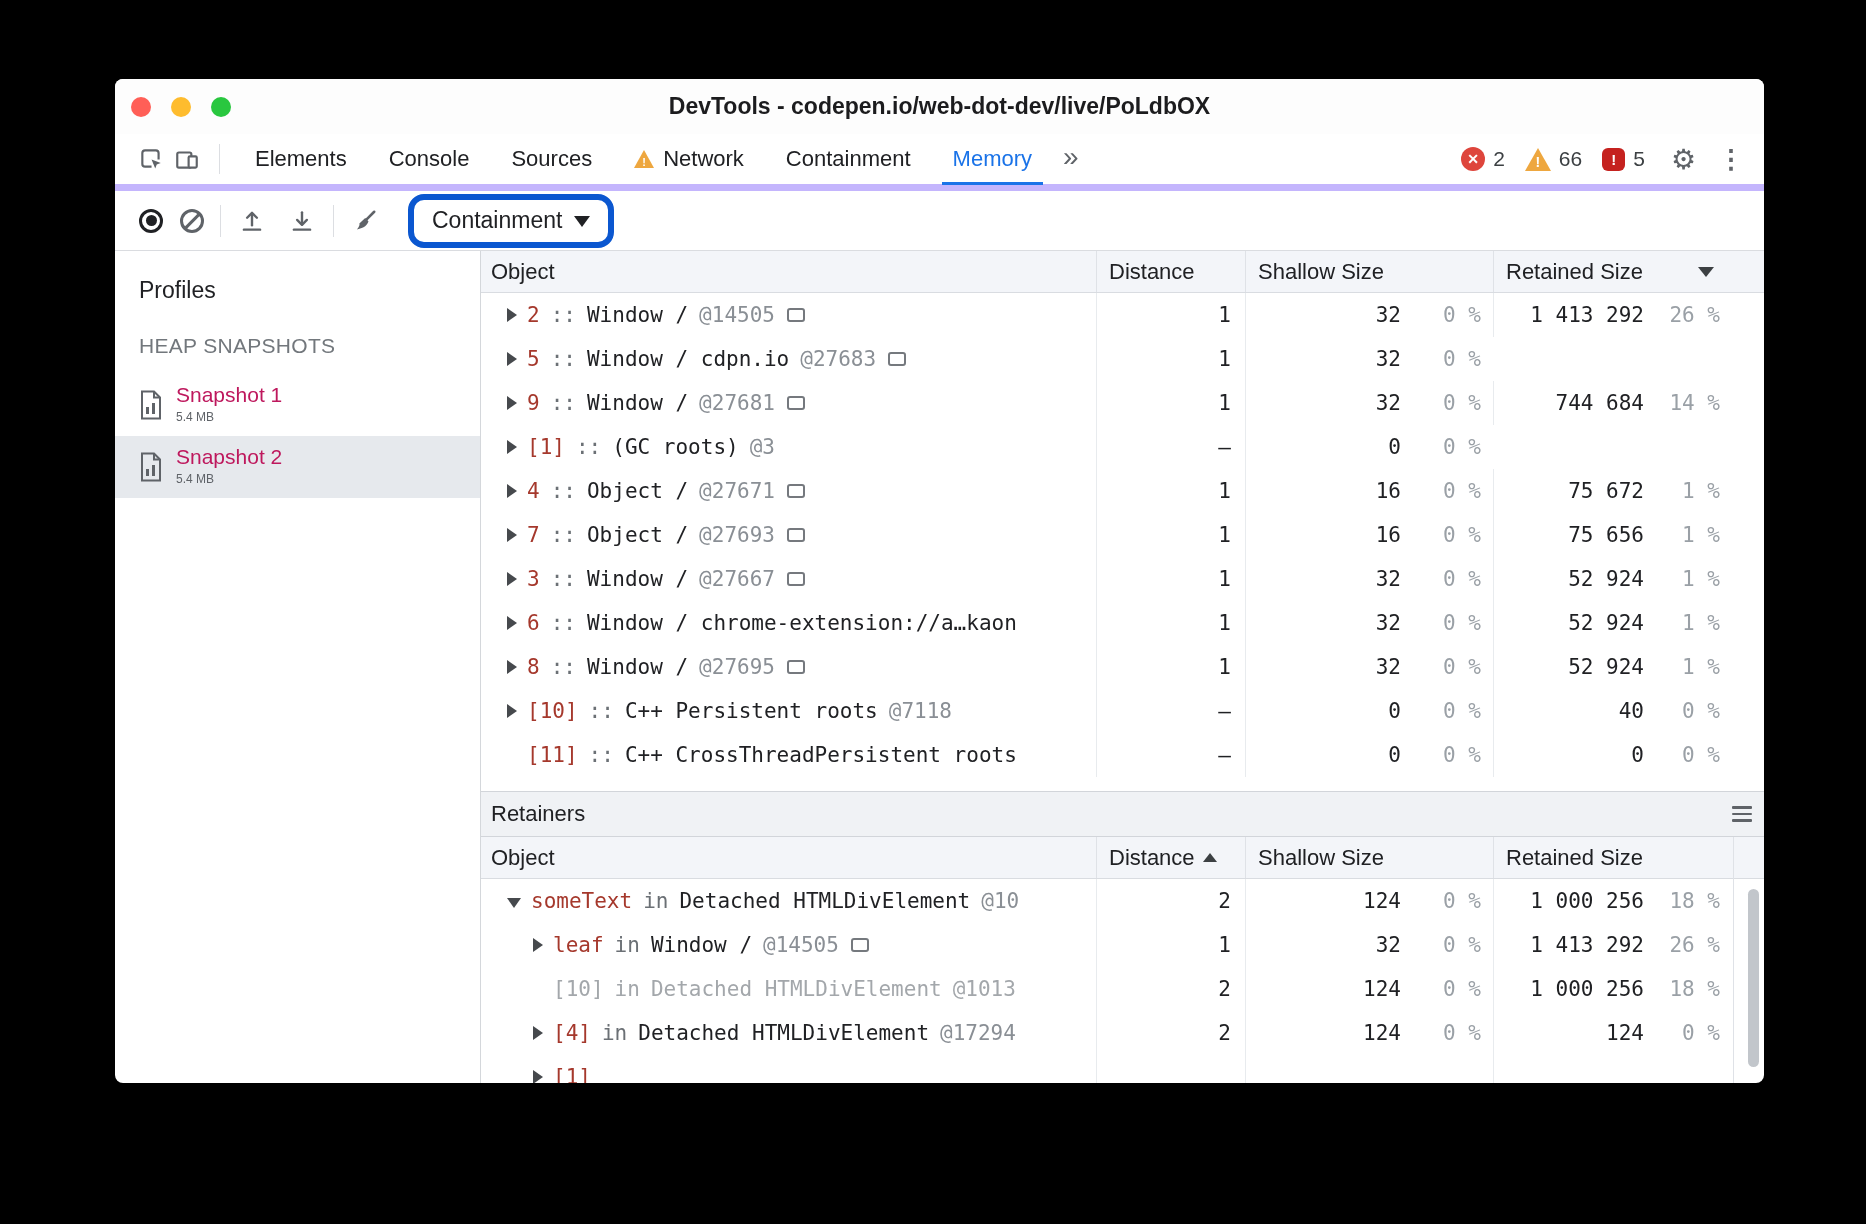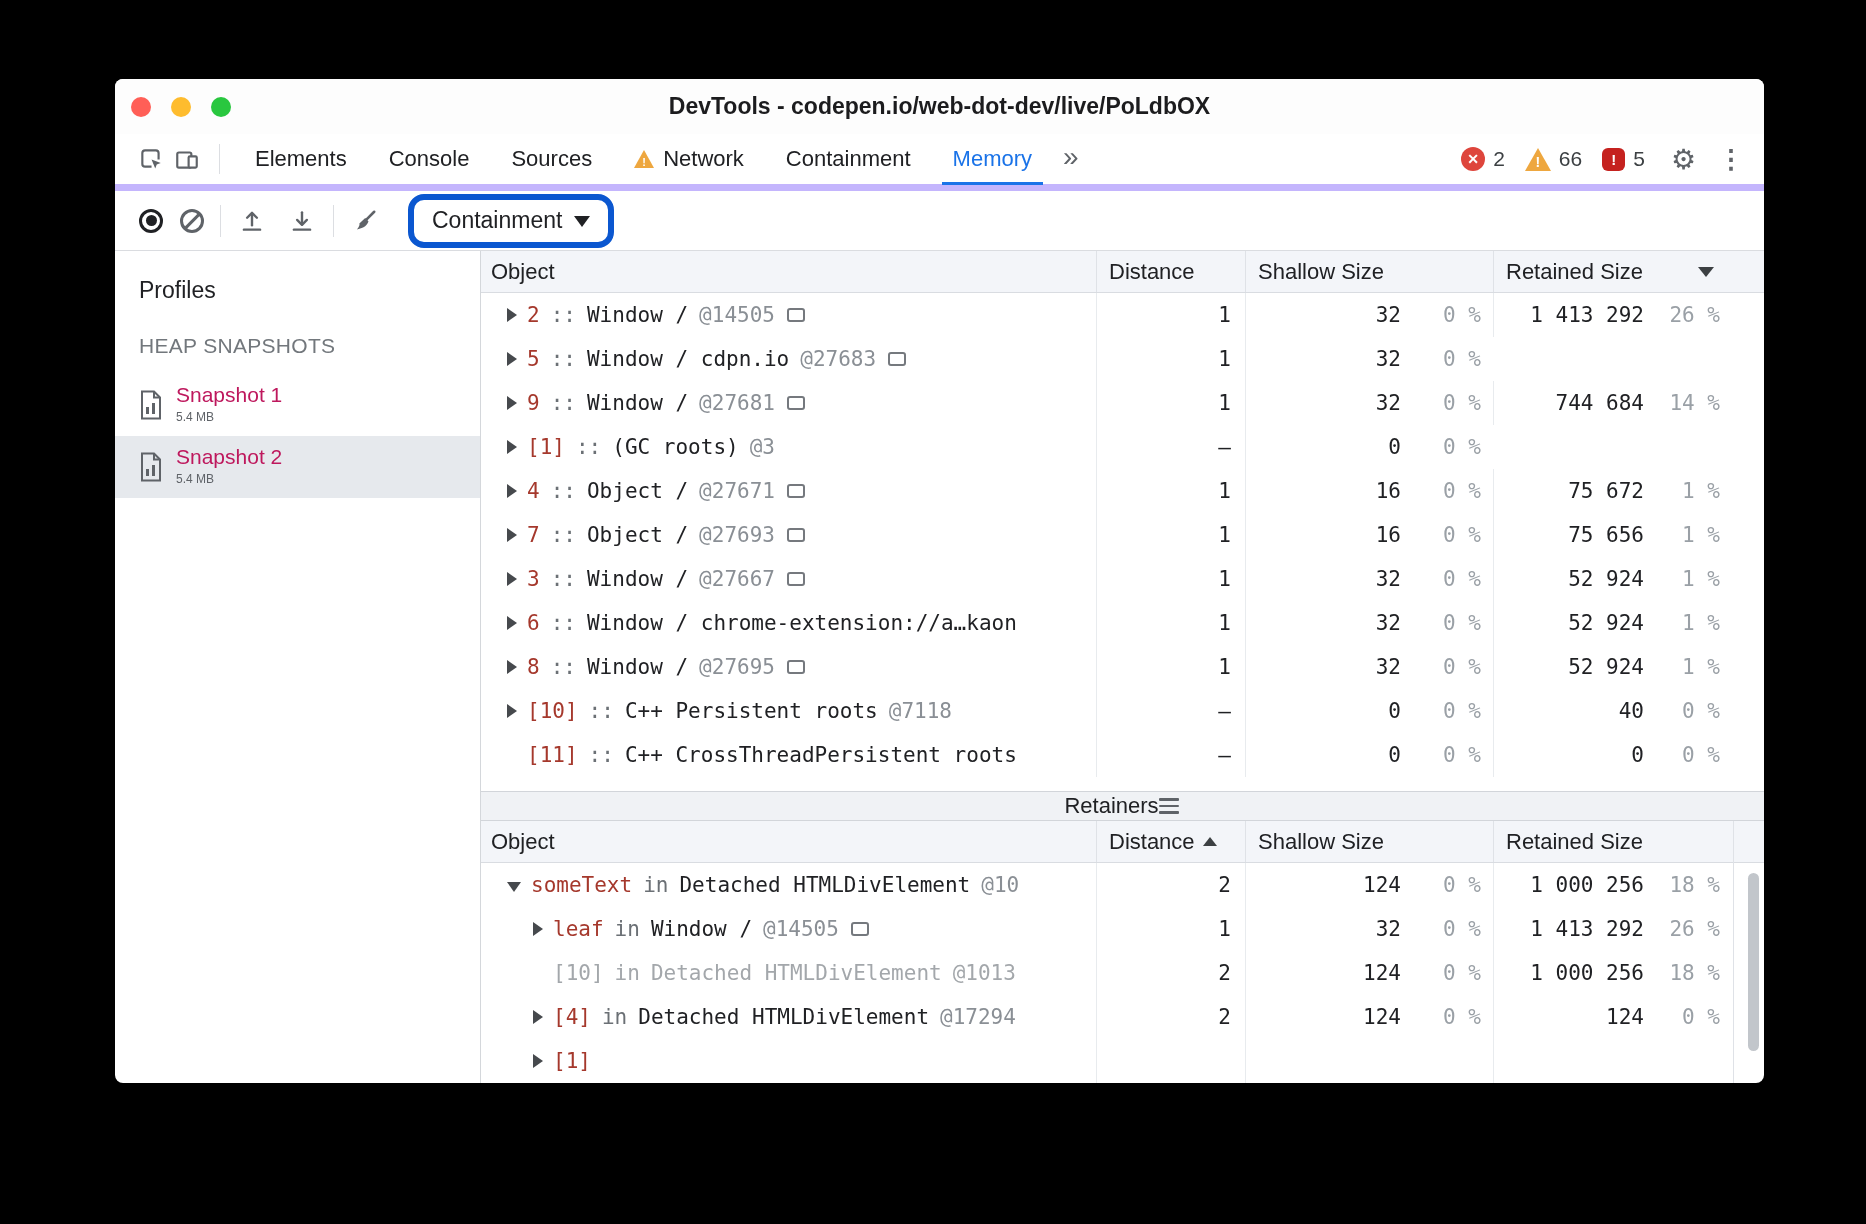--- a/index.html
+++ b/index.html
@@ -96,22 +96,22 @@
   .twirl.expanded  { width:0; height:0; border-top:10px solid #46494d; border-left:7px solid transparent; border-right:7px solid transparent; margin-top:3px; }
   .twirl.none { width:10px; height:0; }
   .nm { color:var(--object-name-red,#a5382c); flex:none; }
   .sep { color:#6b7075; margin:0 11px; flex:none; }
   .desc { color:#202124; flex:none; }
   .at { color:#8a8f95; margin-left:11px; flex:none; }
   .reveal { flex:none; width:18px; height:14px; border:2px solid #75797e; border-radius:3px; margin-left:12px; }
   .row.dim .nm,.row.dim .sep,.row.dim .desc,.row.dim .at { color:#a3a7ab; }
 
   
-  .ret-bar { height:30px; background:#f0f2f5; border-top:1px solid #d2d5da; border-bottom:1px solid #d2d5da;
-             display:flex; align-items:center; justify-content:center; padding:0 12px 0 10px; flex:none; }
+  .ret-bar { height:46px; background:#f0f2f5; border-top:1px solid #d2d5da; border-bottom:1px solid #d2d5da;
+             display:flex; align-items:center; justify-content:space-between; padding:0 12px 0 10px; flex:none; }
   .ret-title { font-size:22px; color:#202124; }
   .burger { display:flex; flex-direction:column; gap:4px; }
   .burger div { width:20px; height:2.5px; background:#5f6368; border-radius:1px; }
   .ret-table { flex:1; display:flex; flex-direction:column; position:relative; min-height:0; }
   .rows2 { flex:1; overflow:hidden; }
   .gutter { position:absolute; right:30px; top:0; bottom:0; width:0; border-left:1px solid #dfe2e7; }
   .thumb { position:absolute; right:5px; top:52px; width:11px; height:178px; background:#c2c6cb; border-radius:6px; }
 
   svg { display:block; }
 </style>

